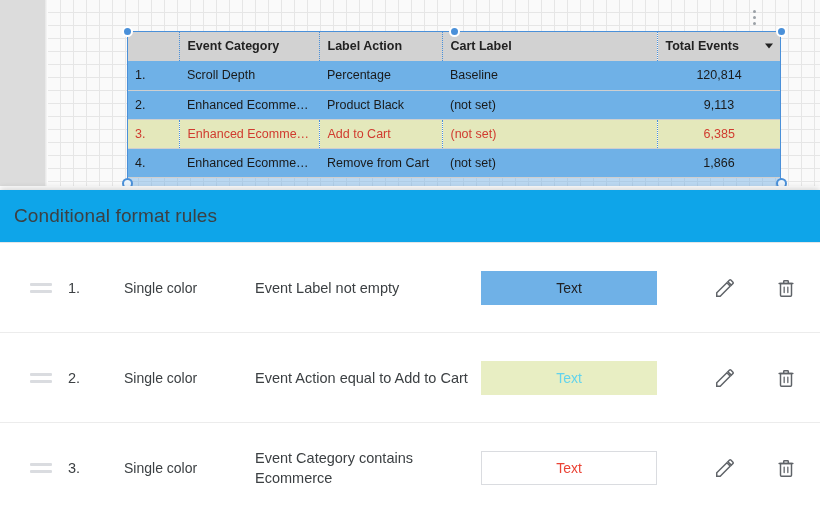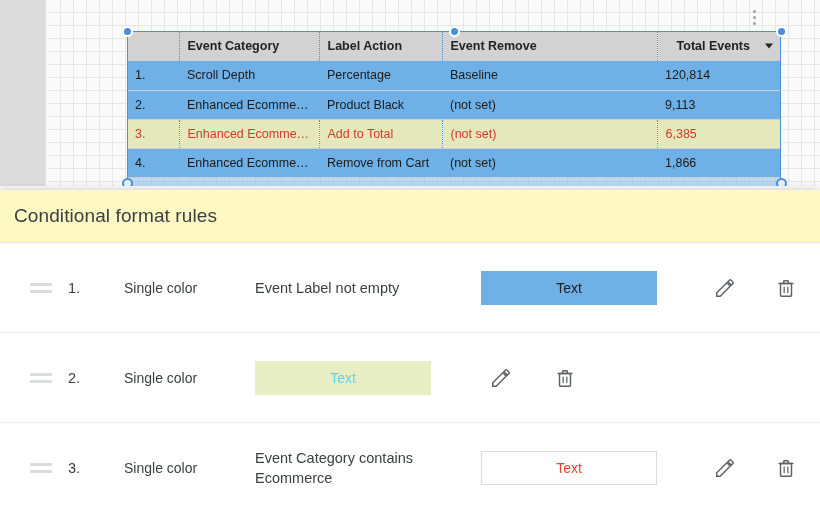--- a/index.html
+++ b/index.html
@@ -115,21 +115,21 @@
     height: 30px;
     padding: 0 8px;
     text-align: left;
     vertical-align: middle;
     white-space: nowrap;
     border-right: 1px dotted #4a90d9;
     box-sizing: border-box;
   }
   .report-table thead th.th-idx { border-right: 1px dotted #4a90d9; }
   .report-table thead th.th-tot {
-    text-align: center;
+    text-align: left;
     border-right: none;
     position: relative;
     padding-right: 20px;
   }
   .sort-caret {
     position: absolute;
     right: 8px;
     top: 50%;
     transform: translateY(-50%);
     width: 0; height: 0;
@@ -149,21 +149,21 @@
     box-sizing: border-box;
     border-bottom: 1px solid #cfcfcf;
   }
   .report-table tbody tr.row-blue td {
     background: #6fb1e7;
     color: #1a1a1a;
   }
   .report-table tbody tr.row-yellow td {
     background: #e4e8bb;
   }
-  .report-table tbody td.num { text-align: left; }
+  .report-table tbody td.num { text-align: center; }
 
   
   .txt-red  { color: #d03b2f; }
   .txt-dark { color: #202124; }
 
   
   .report-table tbody tr.row-yellow td {
     border-right: 1px dotted #4a90d9;
   }
   .report-table tbody tr.row-yellow td:last-child { border-right: none; }
@@ -199,21 +199,21 @@
     position: absolute;
     left: 0;
     top: 190px;
     width: 820px;
     height: 334px;
     background: #ffffff;
     box-shadow: 0 -2px 6px rgba(0,0,0,0.16);
   }
   .dialog-header {
     height: 53px;
-    background: #fef9c3;
+    background: #0ea5e9;
     display: flex;
     align-items: center;
     padding-left: 14px;
     box-sizing: border-box;
     border-bottom: 1px solid #e4e6e8;
   }
   .dialog-title {
     font-size: 19px;
     color: #3c4043;
     font-weight: 400;
@@ -322,21 +322,21 @@
             <col class="c-cat">
             <col class="c-act">
             <col class="c-lab">
             <col class="c-tot">
         </colgroup>
         <thead>
           <tr>
             <th class="th-idx"></th>
             <th>Event Category</th>
             <th>Label Action</th>
-            <th>Event Remove</th>
+            <th>Cart Label</th>
             <th class="th-tot">
               <span>Total Events</span>
               <span class="sort-caret"></span>
             </th>
           </tr>
         </thead>
         <tbody>
           <tr class="row-blue">
             <td class="txt-dark">1.</td>
             <td class="txt-dark">Scroll Depth</td>
@@ -347,21 +347,21 @@
           <tr class="row-blue">
             <td class="txt-red">2.</td>
             <td class="txt-red">Enhanced Ecommerce</td>
             <td class="txt-red">Product Black</td>
             <td class="txt-red">(not set)</td>
             <td class="num txt-red">9,113</td>
           </tr>
           <tr class="row-yellow">
             <td class="txt-red">3.</td>
             <td class="txt-red">Enhanced Ecommerce</td>
-            <td class="txt-red">Add to Total</td>
+            <td class="txt-red">Add to Cart</td>
             <td class="txt-red">(not set)</td>
             <td class="num txt-red">6,385</td>
           </tr>
           <tr class="row-blue">
             <td class="txt-red">4.</td>
             <td class="txt-red">Enhanced Ecommerce</td>
             <td class="txt-red">Remove from Cart</td>
             <td class="txt-red">(not set)</td>
             <td class="num txt-red">1,866</td>
           </tr>
@@ -420,20 +420,21 @@
         </div>
       </div>
 
       <div class="rule-row">
         <div class="drag-handle">
           <div class="bar"></div>
           <div class="bar"></div>
         </div>
         <div class="rule-index">2.</div>
         <div class="rule-type">Single color</div>
+        <div class="rule-condition">Event Action equal to Add to Cart</div>
         <div class="preview-wrap">
           <div class="preview-chip" style="background: rgb(232, 238, 195); color: rgb(98, 211, 236); border: 1px solid transparent;">Text</div>
         </div>
         <div class="icon-btn spacer-edit">
           <svg width="22" height="22" viewBox="0 0 24 24">
             <path d="M3 17.25V21h3.75L17.81 9.94l-3.75-3.75L3 17.25z" fill="none" stroke="#5f6368" stroke-width="1.6"></path>
             <path d="M20.71 7.04a1 1 0 0 0 0-1.41l-2.34-2.34a1 1 0 0 0-1.41 0l-1.83 1.83 3.75 3.75 1.83-1.83z" fill="none" stroke="#5f6368" stroke-width="1.6"></path>
           </svg>
         </div>
         <div class="icon-btn spacer-trash">

